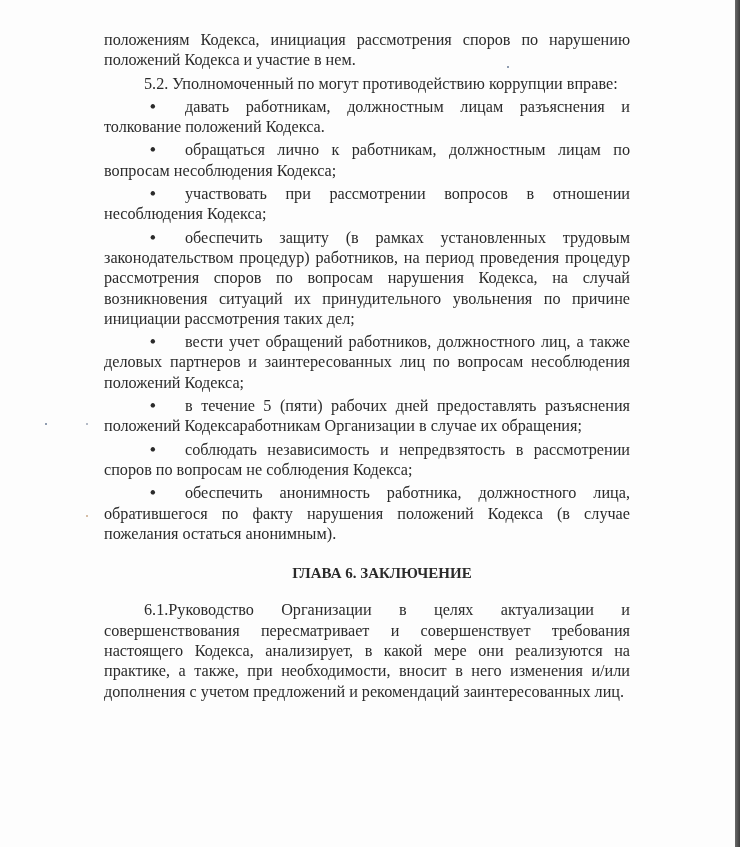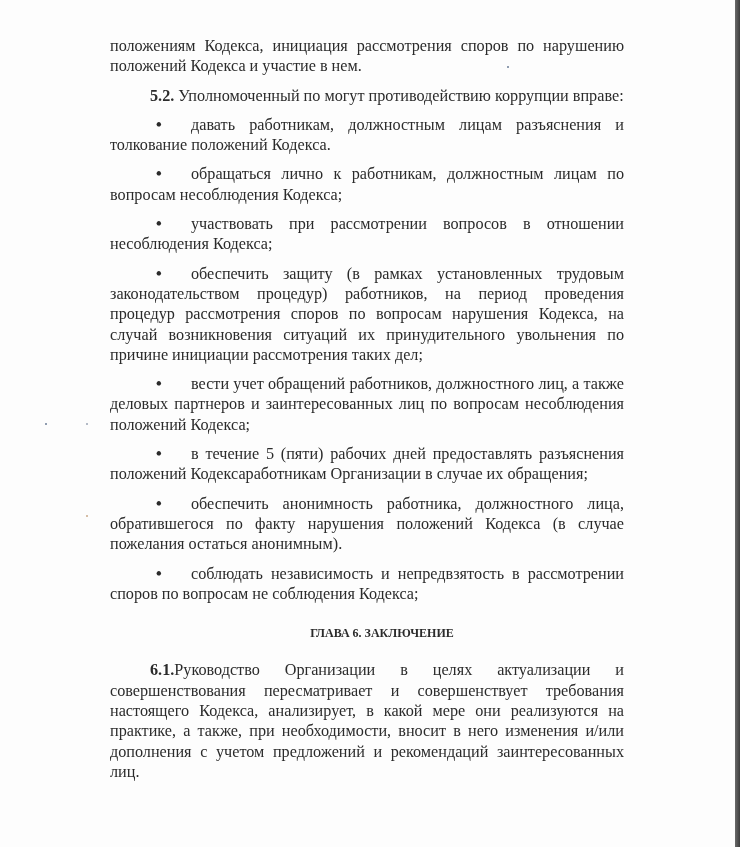--- a/index.html
+++ b/index.html
@@ -15,30 +15,30 @@
     background: #fdfdfd;
   }
   .edge {
     position: absolute; right: 0; top: 0; width: 5px; height: 847px;
     background: linear-gradient(to right, #6a6a6a, #3d3d3d);
   }
   .content {
     position: absolute; left: 101px; top: 27px; width: 532px;
     font-size: 16.2px; line-height: 20.3px;
   }
-  p { margin: 9px; text-align: justify; text-align-last: left; }
+  p { margin: 3px; text-align: justify; text-align-last: left; }
   .para { text-indent: 40px; margin-top: 1px; }
   .bullet { text-indent: 46px; margin-top: 3px; position: relative; }
   .bullet .dot {
     display: inline-block; width: 35px; text-indent: 0; font-weight: bold;
   }
-  .num { font-weight: bold; }
+  .num { font-weight: normal; }
   .heading {
     text-align: center; text-align-last: center; font-weight: bold;
-    font-size: 12px; margin-top: 19px; margin-bottom: 17px; padding-left: 30px;
+    font-size: 15px; margin-top: 19px; margin-bottom: 17px; padding-left: 30px;
   }
   .speck { position: absolute; width: 2px; height: 2px; border-radius: 50%; background: #6b7c96; }
 </style>
 </head>
 <body>
 
 <div class="page">
   <span class="speck" style="left:507px;top:66px;"></span>
   <span class="speck" style="left:45px;top:423px;"></span>
   <span class="speck" style="left:86px;top:423px;background:#9aa3b3;"></span>
@@ -48,21 +48,21 @@
     <p>положениям Кодекса, инициация рассмотрения споров по нарушению положений Кодекса и участие в нем.</p>
 
     <p class="para"><span class="num">5.2.</span><span> Уполномоченный по могут противодействию коррупции вправе:</span></p>
     <p class="bullet"><span class="dot">•</span><span>давать работникам, должностным лицам разъяснения и толкование положений Кодекса.</span></p>
     <p class="bullet"><span class="dot">•</span><span>обращаться лично к работникам, должностным лицам по вопросам несоблюдения Кодекса;</span></p>
 
     <p class="bullet"><span class="dot">•</span><span>участвовать при рассмотрении вопросов в отношении несоблюдения Кодекса;</span></p>
     <p class="bullet"><span class="dot">•</span><span>обеспечить защиту (в рамках установленных трудовым законодательством процедур) работников, на период проведения процедур рассмотрения споров по вопросам нарушения Кодекса, на случай возникновения ситуаций их принудительного увольнения по причине инициации рассмотрения таких дел;</span></p>
     <p class="bullet"><span class="dot">•</span><span>вести учет обращений работников, должностного лиц, а также деловых партнеров и заинтересованных лиц по вопросам несоблюдения положений Кодекса;</span></p>
     <p class="bullet"><span class="dot">•</span><span>в течение 5 (пяти) рабочих дней предоставлять разъяснения положений Кодексаработникам Организации в случае их обращения;</span></p>
+    <p class="bullet"><span class="dot">•</span><span>соблюдать независимость и непредвзятость в рассмотрении споров по вопросам не соблюдения Кодекса;</span></p>
     <p class="bullet"><span class="dot">•</span><span>обеспечить анонимность работника, должностного лица, обратившегося по факту нарушения положений Кодекса (в случае пожелания остаться анонимным).</span></p>
-    <p class="bullet"><span class="dot">•</span><span>соблюдать независимость и непредвзятость в рассмотрении споров по вопросам не соблюдения Кодекса;</span></p>
 
     <p class="heading">ГЛАВА 6. ЗАКЛЮЧЕНИЕ</p>
 
     <p class="para"><span class="num">6.1.</span><span>Руководство Организации в целях актуализации и совершенствования пересматривает и совершенствует требования настоящего Кодекса, анализирует, в какой мере они реализуются на практике, а также, при необходимости, вносит в него изменения и/или дополнения с учетом предложений и рекомендаций заинтересованных лиц.</span></p>
   </div>
 </div>
 <div class="edge"></div>
 
 </body></html>

